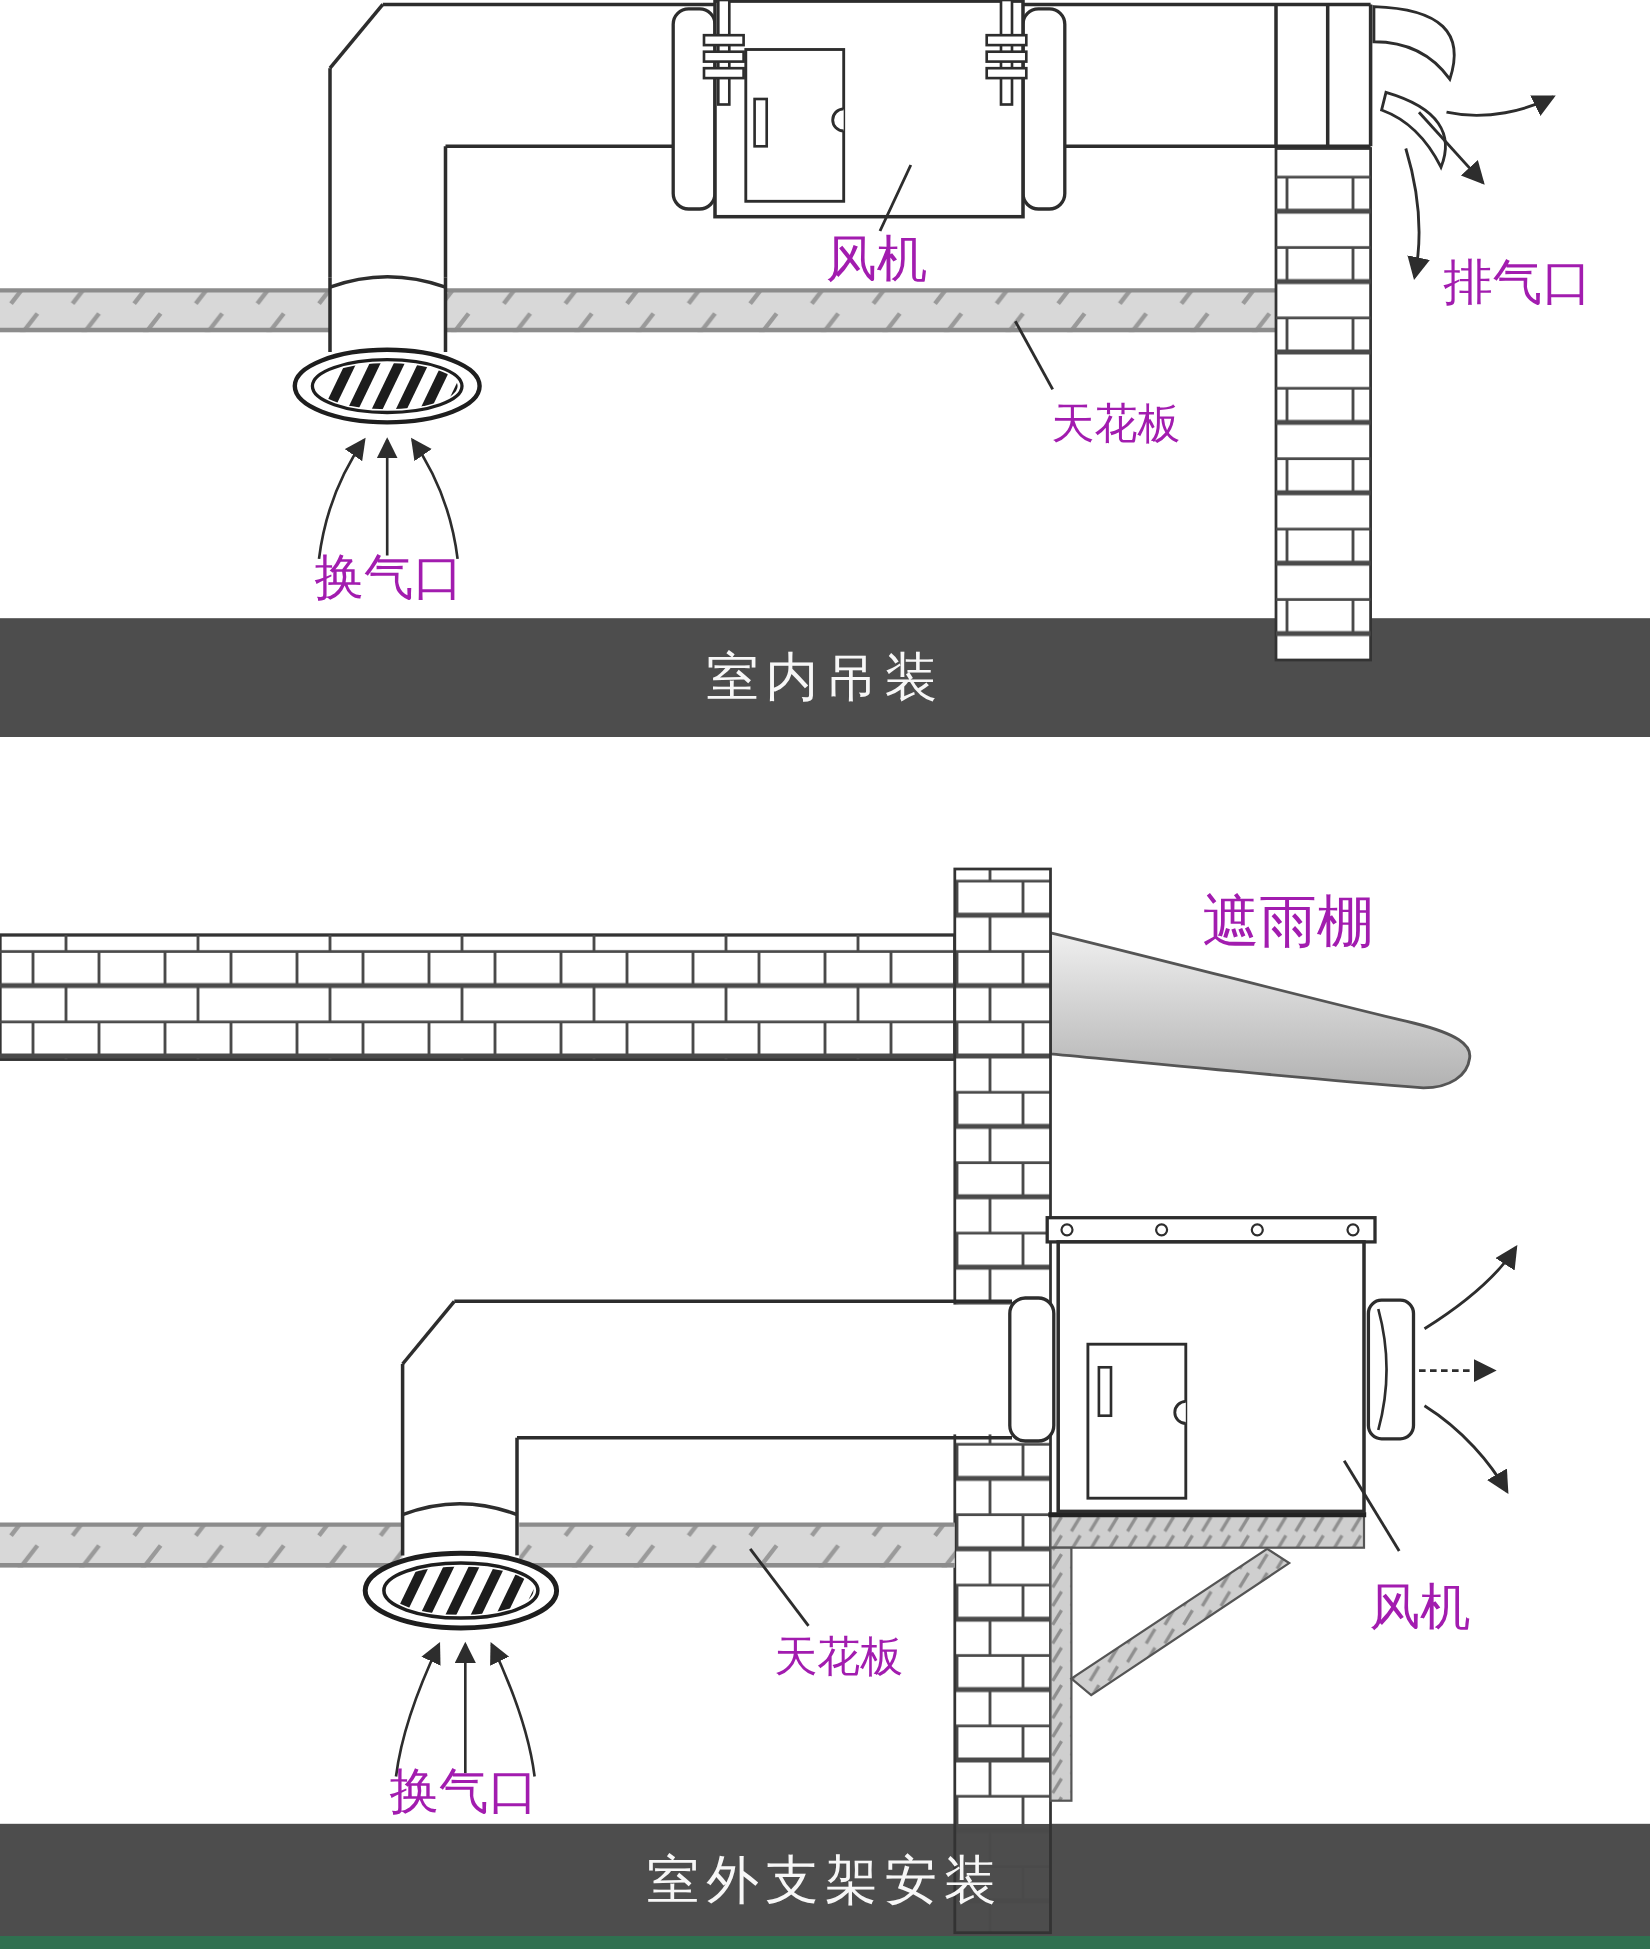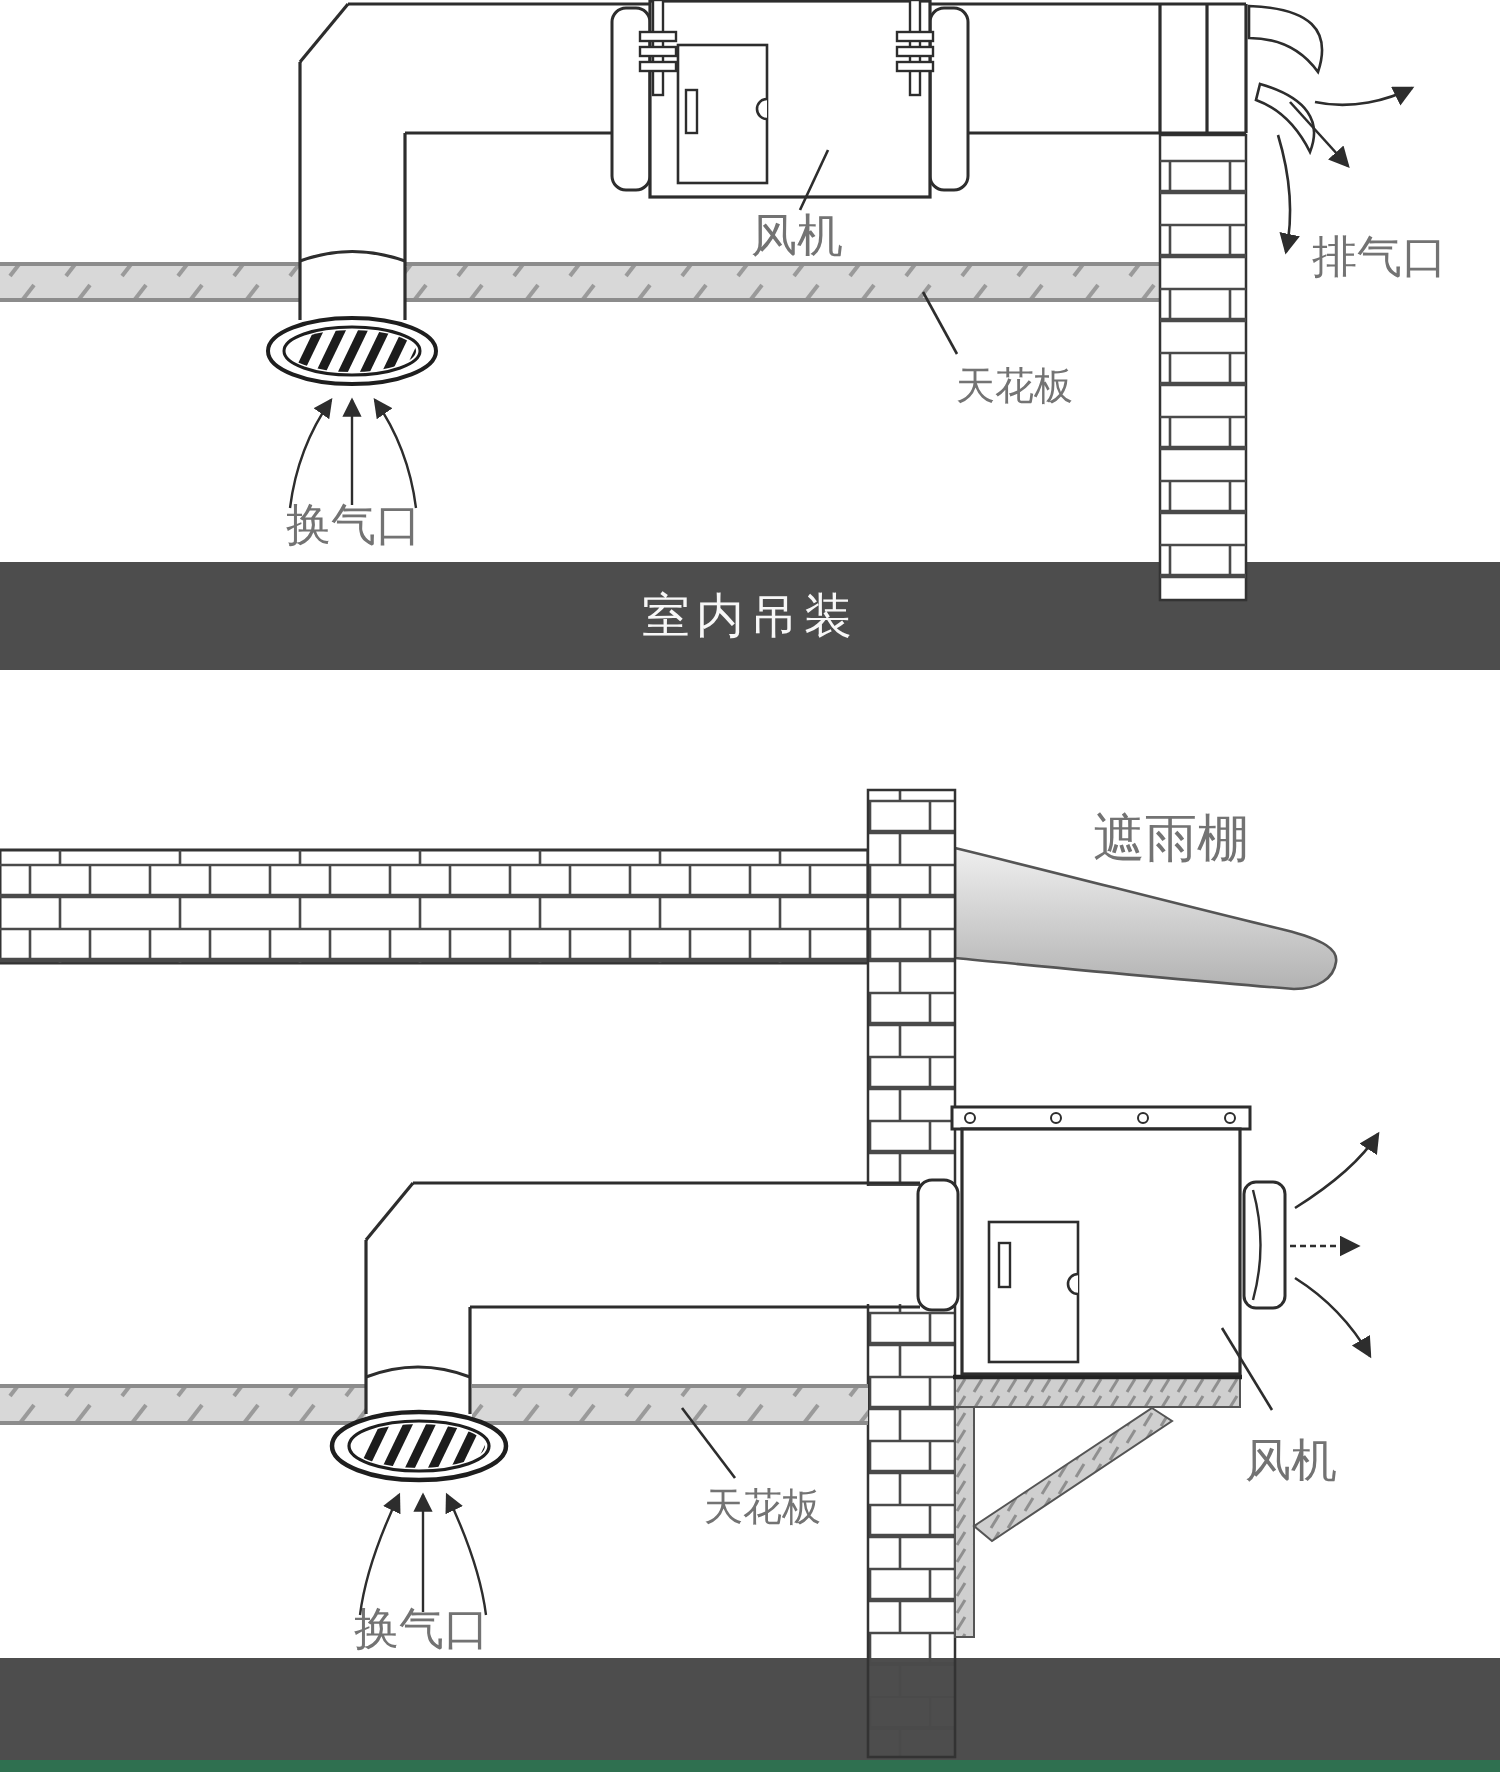--- a/index.html
+++ b/index.html
@@ -1,21 +1,21 @@
 <!DOCTYPE html>
 <html><head>
 <meta charset="utf-8">
 <style>
   html,body{margin:0;padding:0;background:#ffffff;}
   #stage{
     position:relative;width:1500px;height:1772px;overflow:hidden;
     font-family:"Liberation Sans","DejaVu Sans",sans-serif;background:#ffffff;
   }
   #line-art{position:absolute;left:0;top:0;}
-  .lbl{position:absolute;color:#737373;white-space:nowrap;line-height:1;}
+  .lbl{position:absolute;color:#a21caf;white-space:nowrap;line-height:1;}
   .lbl-fan1{left:751px;top:212px;font-size:46px;}
   .lbl-exhaust{left:1312px;top:234px;font-size:45px;}
   .lbl-ceil1{left:956px;top:366px;font-size:39px;}
   .lbl-intake1{left:286px;top:502px;font-size:45px;}
   .lbl-canopy{left:1093px;top:812px;font-size:52px;}
   .lbl-ceil2{left:704px;top:1487px;font-size:39px;}
   .lbl-fan2{left:1245px;top:1437px;font-size:46px;}
   .lbl-intake2{left:354px;top:1606px;font-size:45px;}
   .banner{
     position:absolute;left:0;width:1500px;display:flex;align-items:center;justify-content:center;
@@ -243,14 +243,17 @@
   <div class="banner banner1">
     <span>室内吊装</span>
   </div>
 
 
   <div class="lbl lbl-canopy">遮雨棚</div>
   <div class="lbl lbl-ceil2">天花板</div>
   <div class="lbl lbl-fan2">风机</div>
   <div class="lbl lbl-intake2">换气口</div>
 
+  <div class="banner banner2">
+    <span>室外支架安装</span>
+  </div>
 
 </div>
 
 </body></html>

